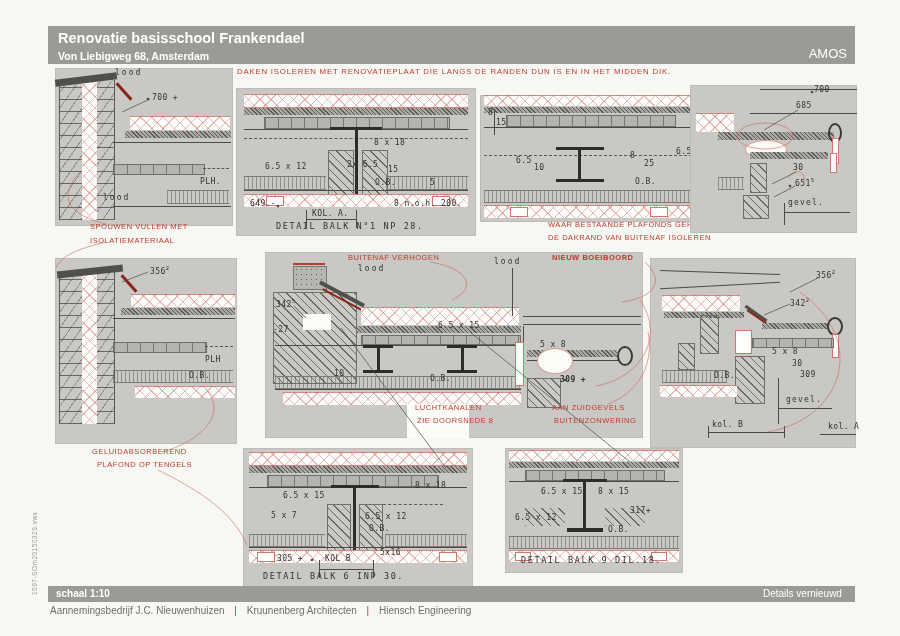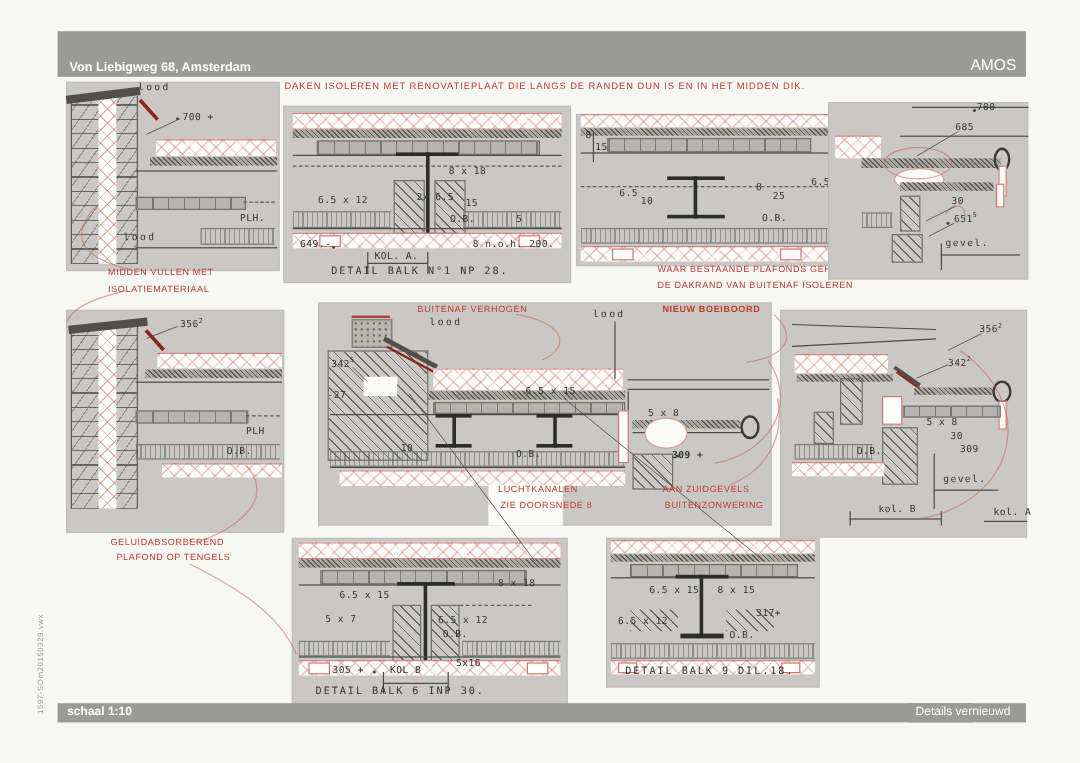--- a/index.html
+++ b/index.html
@@ -40,20 +40,21 @@
   .redcap{position:absolute;background:#8a2318;}
   sup{font-size:5.5px;letter-spacing:0;}
   .overlay{position:absolute;left:0;top:0;pointer-events:none;}
 </style>
 </head>
 <body>
 
 <div class="page">
 
   <div class="bar" style="left:48px;top:26px;width:807px;height:38px;">
+    <div class="abs" style="left:10px;top:4px;font-size:14.5px;font-weight:bold;">Renovatie basisschool Frankendael</div>
     <div class="abs" style="left:10px;top:24px;font-size:10.5px;font-weight:bold;">Von Liebigweg 68, Amsterdam</div>
     <div class="abs" style="right:8px;bottom:3px;font-size:13px;">AMOS</div>
   </div>
 
   <div class="red" style="left:237px;top:68px;font-size:7.8px;letter-spacing:.8px;">DAKEN ISOLEREN MET RENOVATIEPLAAT DIE LANGS DE RANDEN DUN IS EN IN HET MIDDEN DIK.</div>
 
   <div class="abs" style="left:31px;top:595px;transform:rotate(-90deg);transform-origin:0 0;
               font-size:6.5px;color:#9a9a97;letter-spacing:.5px;white-space:nowrap;">1597-SOm20150329.vwx</div>
 
   <div class="panel" style="left:55px;top:68px;width:178px;height:158px;">
@@ -66,21 +67,21 @@
     <div class="hl" style="left:58px;top:74px;width:118px;"></div>
     <div class="wood" style="left:58px;top:96px;width:90px;height:9px;"></div>
     <div class="dash" style="left:148px;top:100px;width:26px;"></div>
     <div class="ins" style="left:112px;top:122px;width:62px;height:12px;"></div>
     <div class="hl" style="left:58px;top:138px;width:118px;"></div>
     <div class="lbl" style="left:60px;top:1px;letter-spacing:2px;">lood</div>
     <div class="lbl" style="left:97px;top:26px;">700 +</div>
     <div class="lbl" style="left:145px;top:110px;">PLH.</div>
     <div class="lbl" style="left:48px;top:126px;letter-spacing:2px;">lood</div>
   </div>
-  <div class="red" style="left:90px;top:223px;">MIDDEN VULLEN MET</div>
+  <div class="red" style="left:90px;top:223px;">SPOUWEN VULLEN MET</div>
   <div class="red" style="left:90px;top:237px;">ISOLATIEMATERIAAL</div>
 
   <div class="panel" style="left:236px;top:88px;width:240px;height:148px;">
     <div class="xh" style="left:8px;top:6px;width:224px;height:12px;border-bottom:1px solid rgba(190,80,70,.65);"></div>
     <div class="rh" style="left:8px;top:20px;width:224px;height:7px;"></div>
     <div class="wood" style="left:28px;top:29px;width:184px;height:10px;"></div>
     <div class="hl" style="left:8px;top:41px;width:224px;"></div>
     <div class="dash" style="left:8px;top:50px;width:224px;"></div>
     <div class="ib" style="left:94px;top:39px;width:52px;height:3px;"></div>
     <div class="ib" style="left:119px;top:39px;width:3px;height:70px;"></div>
@@ -247,21 +248,21 @@
     <div class="vl" style="left:58px;top:168px;height:12px;"></div>
     <div class="vl" style="left:134px;top:168px;height:12px;"></div>
     <div class="hl" style="left:170px;top:176px;width:36px;"></div>
     <div class="lbl" style="left:166px;top:12px;"><span>356</span><sup>2</sup></div>
     <div class="lbl" style="left:140px;top:40px;"><span>342</span><sup>2</sup></div>
     <div class="lbl" style="left:122px;top:90px;">5 x 8</div>
     <div class="lbl" style="left:142px;top:102px;">30</div>
     <div class="lbl" style="left:150px;top:113px;">309</div>
     <div class="lbl" style="left:136px;top:138px;letter-spacing:1.2px;">gevel.</div>
     <div class="lbl" style="left:64px;top:114px;">O.B.</div>
-    <div class="lbl" style="left:62px;top:163px;margin-left:20px;">kol. B</div>
+    <div class="lbl" style="left:62px;top:163px;">kol. B</div>
     <div class="lbl" style="left:178px;top:165px;">kol. A</div>
   </div>
 
   <div class="panel" style="left:243px;top:448px;width:230px;height:140px;">
     <div class="xh" style="left:6px;top:4px;width:218px;height:12px;border-bottom:1px solid rgba(190,80,70,.65);"></div>
     <div class="rh" style="left:6px;top:18px;width:218px;height:7px;"></div>
     <div class="wood" style="left:24px;top:27px;width:170px;height:10px;"></div>
     <div class="hl" style="left:6px;top:39px;width:218px;"></div>
     <div class="ib" style="left:88px;top:37px;width:48px;height:3px;"></div>
     <div class="ib" style="left:110px;top:37px;width:3px;height:68px;"></div>
@@ -346,14 +347,21 @@
         <circle cx="312" cy="560" r="1.3"></circle>
     </g>
   </svg>
 
   <div class="bar" style="left:48px;top:586px;width:763px;height:16px;">
     <div class="abs" style="left:8px;top:2px;font-size:10px;font-weight:bold;">schaal 1:10</div>
   </div>
   <div class="bar" style="left:757px;top:586px;width:98px;height:16px;">
     <div class="abs" style="left:6px;top:2px;font-size:10px;">Details vernieuwd</div>
   </div>
+  <div class="abs" style="left:50px;top:605px;font-size:10px;color:#6f6f6c;">
+    <span>Aannemingsbedrijf J.C. Nieuwenhuizen</span>
+    <span style="color:#bf3a2d;padding:0 7px;">|</span>
+    <span>Kruunenberg Architecten</span>
+    <span style="color:#bf3a2d;padding:0 7px;">|</span>
+    <span>Hiensch Engineering</span>
+  </div>
 
 </div>
 
 </body></html>

